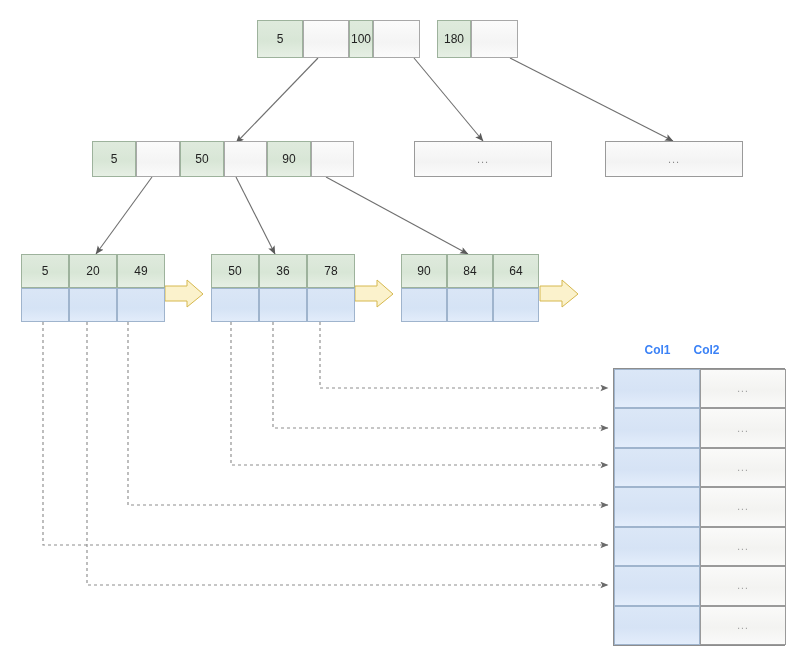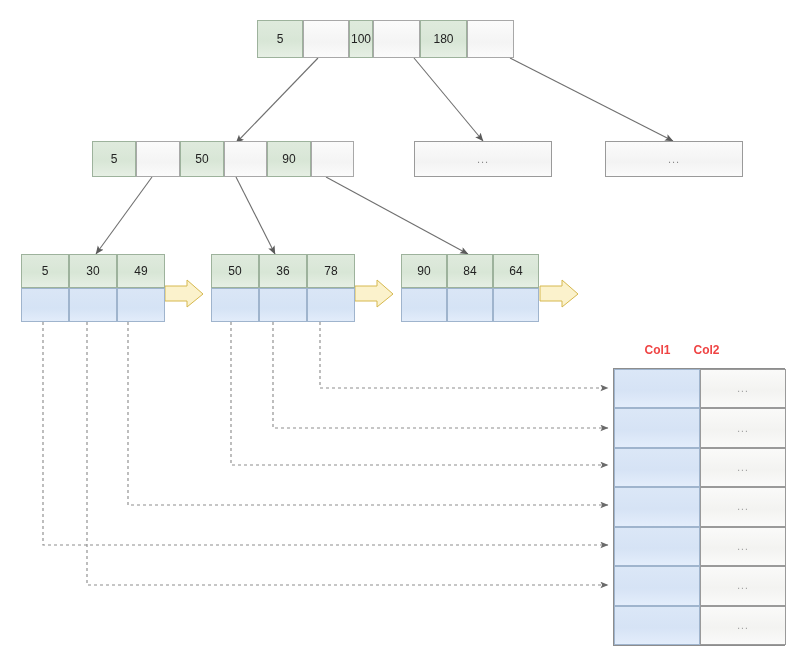--- a/index.html
+++ b/index.html
@@ -35,21 +35,21 @@
   .cell.ell{
     background:linear-gradient(180deg,#fbfbfb 0%,#f3f3f3 60%,#fbfbfb 100%);
     border-color:#9a9a9a;
     color:#8a8a8a;font-size:11px;letter-spacing:1px;
   }
   .leaf{position:absolute;display:grid;}
   .tbl{position:absolute;box-sizing:border-box;border:1px solid #8d8d8d;display:grid;}
   .tcell{box-sizing:border-box;border:1px solid #9a9a9a;display:flex;align-items:center;justify-content:center;}
   .tcell.c1{background:linear-gradient(180deg,#dbe7f7 0%,#d6e3f5 55%,#e3edfb 100%);border-color:#9fb4cd;}
   .tcell.c2{background:linear-gradient(180deg,#fafaf9 0%,#f3f3f1 55%,#fafaf9 100%);border-color:#9a9a9a;color:#9a9a9a;font-size:10px;letter-spacing:1px;}
-  .colhdr{position:absolute;font-size:12px;font-weight:bold;color:#ef4444;text-align:center;}
+  .colhdr{position:absolute;font-size:12px;font-weight:bold;color:#3b82f6;text-align:center;}
 </style>
 </head>
 <body>
 
 <div id="stage">
 
   <svg class="layer">
     <defs>
       <marker id="ah" markerWidth="9" markerHeight="9" refX="7.2" refY="3.2" orient="auto">
         <path d="M0,0 L7.6,3.2 L0,6.4 L1.6,3.2 z" fill="#5b5b5b"></path>
@@ -91,21 +91,21 @@
       <path d="M355,286 L377,286 L377,280 L393,294 L377,307 L377,301 L355,301 z"></path>
       <path d="M540,286 L562,286 L562,280 L578,294 L562,307 L562,301 L540,301 z"></path>
     </g>
   </svg>
 
   <div class="node" style="left:257px;top:20px;width:280px;height:38px;">
     <div class="cell key" style="width:46px;">5</div>
     <div class="cell ptr" style="width:46px;"></div>
     <div class="cell key" style="width:24px;">100</div>
     <div class="cell ptr" style="width:47px;"></div>
-    <div class="cell key" style="width:47px;">180</div>
+    <div class="cell key" style="width:34px;margin-left:17px;">180</div>
     <div class="cell ptr" style="width:47px;"></div>
   </div>
 
   <div class="node" style="left:92px;top:141px;width:262px;height:36px;">
     <div class="cell key" style="width:44px;">5</div>
     <div class="cell ptr" style="width:44px;"></div>
     <div class="cell key" style="width:44px;">50</div>
     <div class="cell ptr" style="width:43px;"></div>
     <div class="cell key" style="width:44px;">90</div>
     <div class="cell ptr" style="width:43px;"></div>
@@ -114,21 +114,21 @@
   <div class="node" style="left:414px;top:141px;width:138px;height:36px;">
     <div class="cell ell" style="width:100%;">...</div>
   </div>
 
   <div class="node" style="left:605px;top:141px;width:138px;height:36px;">
     <div class="cell ell" style="width:100%;">...</div>
   </div>
 
   <div class="leaf" style="left:21px;top:254px;width:144px;height:68px;grid-template-columns:48px 48px 48px;grid-template-rows:34px 34px;">
     <div class="cell key">5</div>
-    <div class="cell key">30</div>
+    <div class="cell key">20</div>
     <div class="cell key">49</div>
     <div class="cell blue"></div>
     <div class="cell blue"></div>
     <div class="cell blue"></div>
   </div>
 
   <div class="leaf" style="left:211px;top:254px;width:144px;height:68px;grid-template-columns:48px 48px 48px;grid-template-rows:34px 34px;">
     <div class="cell key">50</div>
     <div class="cell key">36</div>
     <div class="cell key">78</div>

